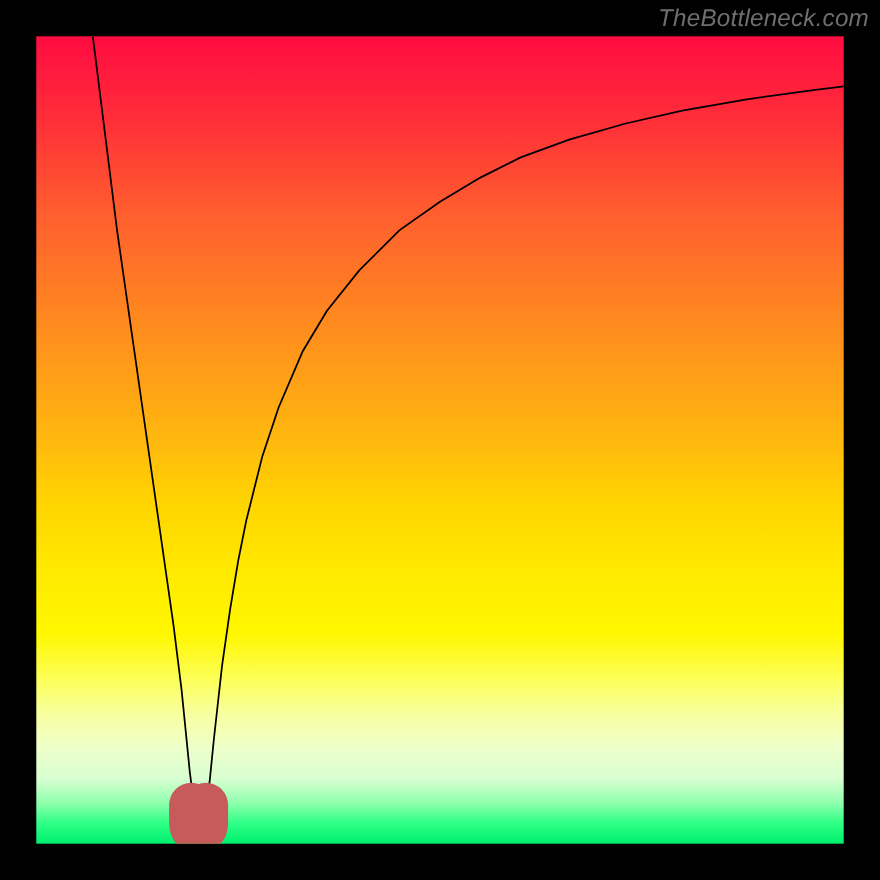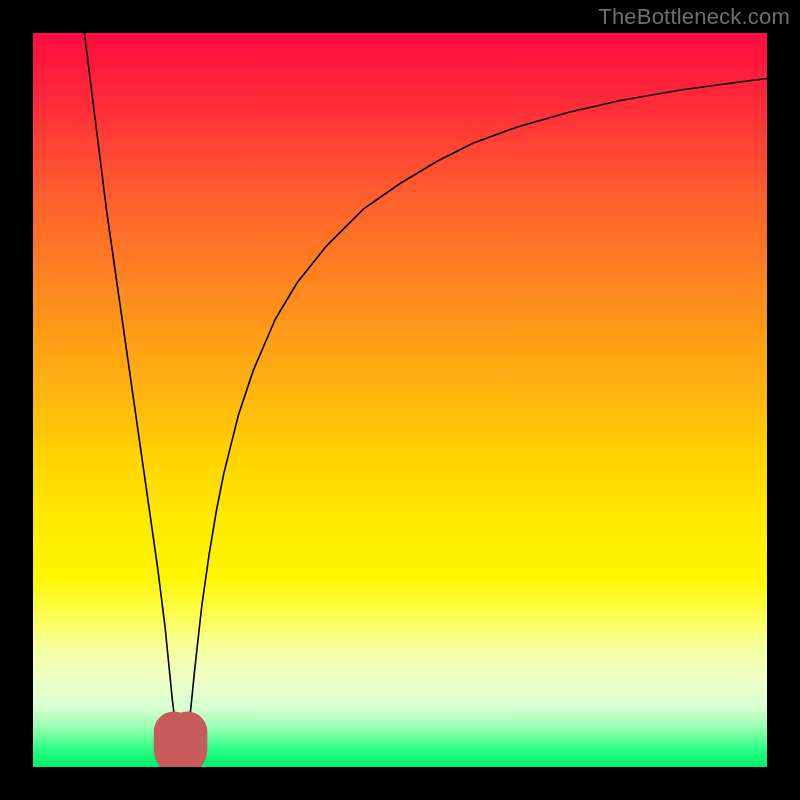--- a/index.html
+++ b/index.html
@@ -9,20 +9,21 @@
     height: 800px;
     background: #000;
     overflow: hidden;
     font-family: Arial, Helvetica, sans-serif;
   }
   .frame {
     position: absolute;
     left: 0; top: 0;
     width: 800px; height: 756px;
     background: #000;
+    font-style: italic;
   }
   .plot {
     position: absolute;
     left: 33px;
     top: 33px;
     width: 734px;
     height: 734px;
     background: linear-gradient(to bottom,
       #ff0b41 0%,
       #ff2d39 10%,

